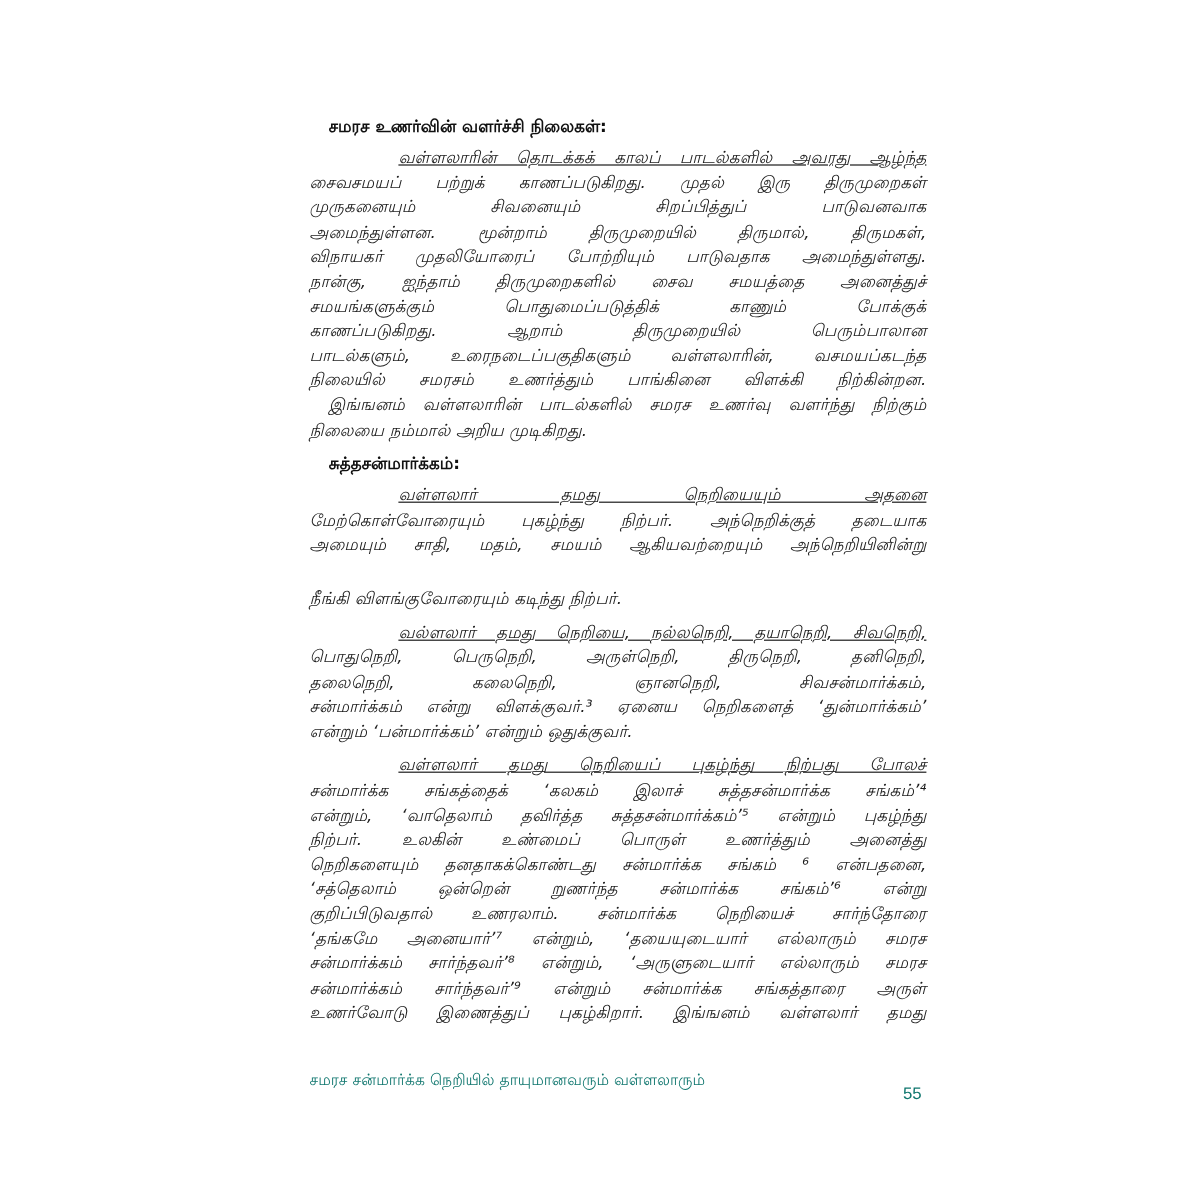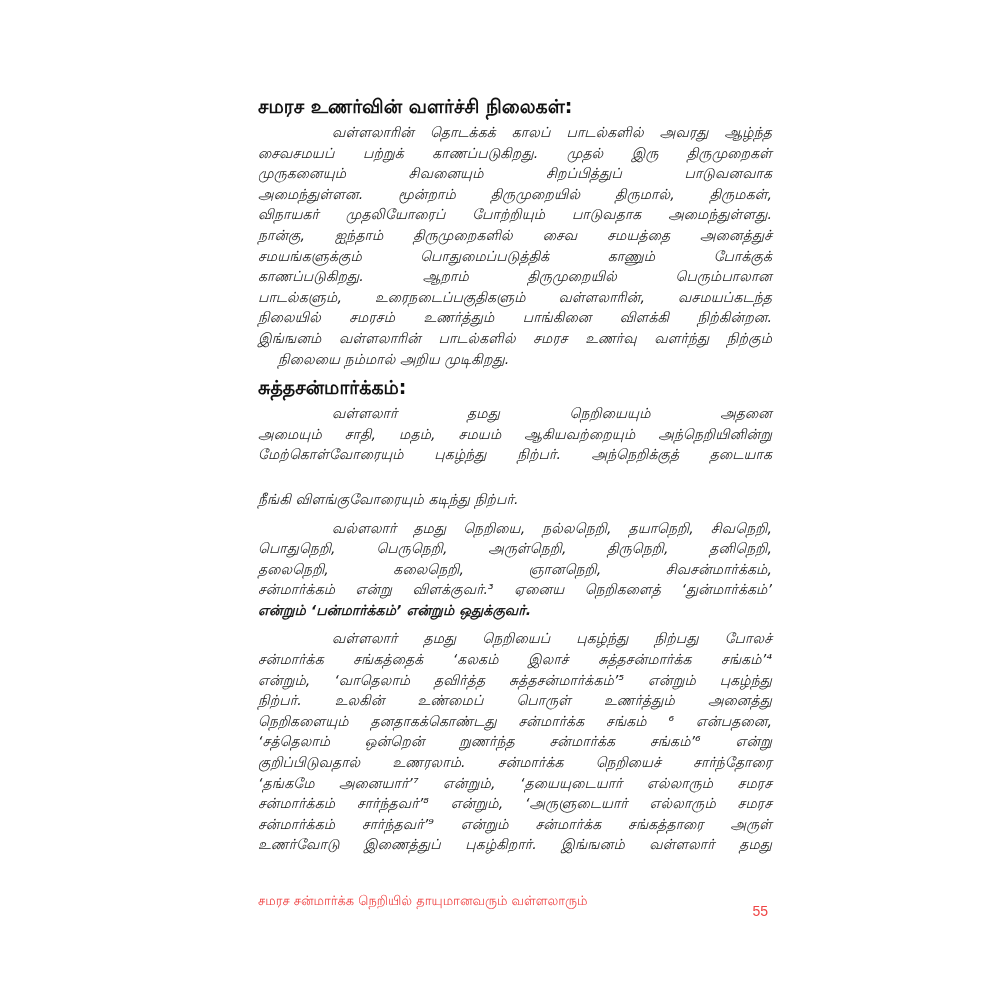--- a/index.html
+++ b/index.html
@@ -3,76 +3,76 @@
 <meta charset="utf-8">
 <style>
   html, body { margin: 0; padding: 0; background: #ffffff; }
   body { width: 1000px; height: 1000px; position: relative; overflow: hidden; }
   .page {
     position: absolute; left: 258px; top: 96px; width: 514px;
     font-family: "DejaVu Sans", "Liberation Sans", sans-serif;
     color: #1a1a1a;
   }
   .heading {
-    font-size: 19px; font-weight: bold; line-height: 20px; margin: 0 0 6px 0;
+    font-size: 14px; font-weight: bold; line-height: 20px; margin: 0 0 6px 16px;
     color: #111;
   }
   .para {
     font-size: 14px; line-height: 20.6px; text-align: justify;
     text-indent: 74px; margin: 0 0 8px 0; font-style: italic;
     letter-spacing: 0.1px; color: #1c1c1c;
   }
   .para .line { display: block; text-align: justify; text-align-last: justify; text-indent: 0; white-space: nowrap; }
-  .para .line.first { padding-left: 74px; }
+  .para .line.first { padding-left: 74px; text-decoration: underline; }
   .para .line.last { text-align-last: left; }
   .heading2 { margin-top: 4px; }
   .footer {
     position: absolute; left: 258px; top: 883px; width: 514px;
     display: flex; justify-content: space-between; align-items: center;
     font-family: "DejaVu Sans", "Liberation Sans", sans-serif;
-    font-size: 13px; color: #ef4444;
+    font-size: 13px; color: #0f766e;
   }
   .footer .num { font-family: "Liberation Sans", sans-serif; font-size: 14px; padding-right: 4px; margin-top: 20px; }
 </style>
 </head>
 <body>
 
 <div class="page">
   <div class="heading">சமரச உணர்வின் வளர்ச்சி நிலைகள்:</div>
 
   <div class="para" style="text-indent:0">
     <span class="line first" style="white-space: nowrap; display: block;">வள்ளலாரின் தொடக்கக் காலப் பாடல்களில் அவரது ஆழ்ந்த</span>
     <span class="line" style="white-space: nowrap; display: block;">சைவசமயப் பற்றுக் காணப்படுகிறது. முதல் இரு திருமுறைகள்</span>
     <span class="line" style="white-space: nowrap; display: block;">முருகனையும் சிவனையும் சிறப்பித்துப் பாடுவனவாக</span>
     <span class="line" style="white-space: nowrap; display: block;">அமைந்துள்ளன. மூன்றாம் திருமுறையில் திருமால், திருமகள்,</span>
     <span class="line" style="white-space: nowrap; display: block;">விநாயகர் முதலியோரைப் போற்றியும் பாடுவதாக அமைந்துள்ளது.</span>
     <span class="line" style="white-space: nowrap; display: block;">நான்கு, ஐந்தாம் திருமுறைகளில் சைவ சமயத்தை அனைத்துச்</span>
     <span class="line" style="white-space: nowrap; display: block;">சமயங்களுக்கும் பொதுமைப்படுத்திக் காணும் போக்குக்</span>
     <span class="line" style="white-space: nowrap; display: block;">காணப்படுகிறது. ஆறாம் திருமுறையில் பெரும்பாலான</span>
     <span class="line" style="white-space: nowrap; display: block;">பாடல்களும், உரைநடைப்பகுதிகளும் வள்ளலாரின், வசமயப்கடந்த</span>
     <span class="line" style="white-space: nowrap; display: block;">நிலையில் சமரசம் உணர்த்தும் பாங்கினை விளக்கி நிற்கின்றன.</span>
-    <span class="line" style="white-space: nowrap; display: block;">இங்ஙனம் வள்ளலாரின் பாடல்களில் சமரச உணர்வு வளர்ந்து நிற்கும்</span>
-    <span class="line last" style="white-space: nowrap; display: block; margin-left: 20px;">நிலையை நம்மால் அறிய முடிகிறது.</span>
+    <span class="line" style="white-space: nowrap; display: block; margin-left: 16px;">இங்ஙனம் வள்ளலாரின் பாடல்களில் சமரச உணர்வு வளர்ந்து நிற்கும்</span>
+    <span class="line last" style="white-space: nowrap; display: block;">நிலையை நம்மால் அறிய முடிகிறது.</span>
   </div>
 
   <div class="heading heading2">சுத்தசன்மார்க்கம்:</div>
 
   <div class="para" style="text-indent:0">
     <span class="line first" style="white-space: nowrap; display: block;">வள்ளலார் தமது நெறியையும் அதனை</span>
+    <span class="line" style="white-space: nowrap; display: block;">மேற்கொள்வோரையும் புகழ்ந்து நிற்பர். அந்நெறிக்குத் தடையாக</span>
     <span class="line" style="white-space: nowrap; display: block;">அமையும் சாதி, மதம், சமயம் ஆகியவற்றையும் அந்நெறியினின்று</span>
-    <span class="line" style="white-space: nowrap; display: block;">மேற்கொள்வோரையும் புகழ்ந்து நிற்பர். அந்நெறிக்குத் தடையாக</span>
     <span class="line last" style="white-space: nowrap; display: block; margin-top: 24px;">நீங்கி விளங்குவோரையும் கடிந்து நிற்பர்.</span>
   </div>
 
   <div class="para" style="text-indent:0">
     <span class="line first" style="white-space: nowrap; display: block;">வல்ளலார் தமது நெறியை, நல்லநெறி, தயாநெறி, சிவநெறி,</span>
     <span class="line" style="white-space: nowrap; display: block;">பொதுநெறி, பெருநெறி, அருள்நெறி, திருநெறி, தனிநெறி,</span>
     <span class="line" style="white-space: nowrap; display: block;">தலைநெறி, கலைநெறி, ஞானநெறி, சிவசன்மார்க்கம்,</span>
     <span class="line" style="white-space: nowrap; display: block;">சன்மார்க்கம் என்று விளக்குவர்.³ ஏனைய நெறிகளைத் ‘துன்மார்க்கம்’</span>
-    <span class="line last" style="white-space: nowrap; display: block; font-weight: bold;">என்றும் ‘பன்மார்க்கம்’ என்றும் ஒதுக்குவர்.</span>
+    <span class="line last" style="white-space: nowrap; display: block;">என்றும் ‘பன்மார்க்கம்’ என்றும் ஒதுக்குவர்.</span>
   </div>
 
   <div class="para" style="text-indent:0">
     <span class="line first" style="white-space: nowrap; display: block;">வள்ளலார் தமது நெறியைப் புகழ்ந்து நிற்பது போலச்</span>
     <span class="line" style="white-space: nowrap; display: block;">சன்மார்க்க சங்கத்தைக் ‘கலகம் இலாச் சுத்தசன்மார்க்க சங்கம்’⁴</span>
     <span class="line" style="white-space: nowrap; display: block;">என்றும், ‘வாதெலாம் தவிர்த்த சுத்தசன்மார்க்கம்’⁵ என்றும் புகழ்ந்து</span>
     <span class="line" style="white-space: nowrap; display: block;">நிற்பர். உலகின் உண்மைப் பொருள் உணர்த்தும் அனைத்து</span>
     <span class="line" style="white-space: nowrap; display: block;">நெறிகளையும் தனதாகக்கொண்டது சன்மார்க்க சங்கம் ⁶ என்பதனை,</span>
     <span class="line" style="white-space: nowrap; display: block;">‘சத்தெலாம் ஒன்றென் றுணர்ந்த சன்மார்க்க சங்கம்’⁶ என்று</span>
     <span class="line" style="white-space: nowrap; display: block;">குறிப்பிடுவதால் உணரலாம். சன்மார்க்க நெறியைச் சார்ந்தோரை</span>

